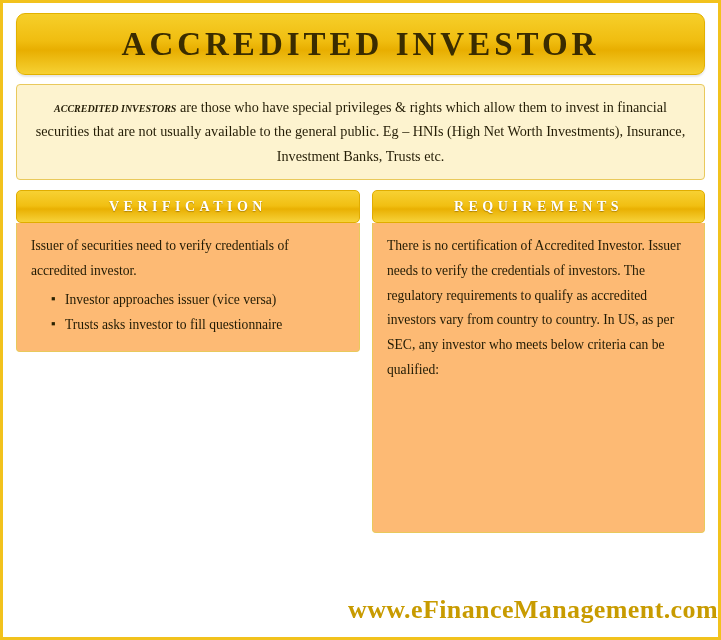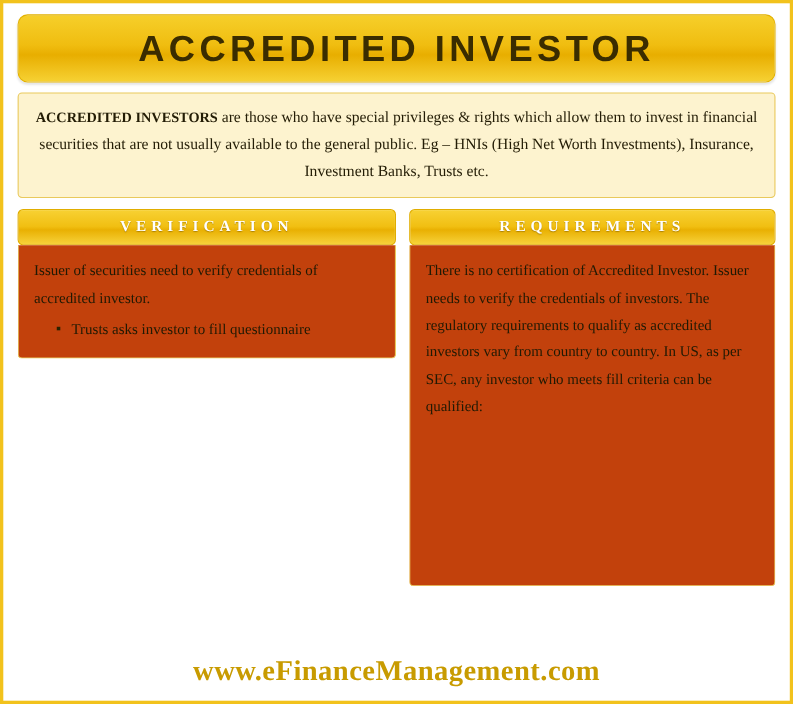--- a/index.html
+++ b/index.html
@@ -31,36 +31,37 @@
     display: flex;
     align-items: center;
     justify-content: center;
     box-shadow: 0 2px 2px rgba(0,0,0,0.10);
   }
   .title-bar .title-text {
     font-size: 33px;
     font-weight: bold;
     letter-spacing: 4px;
     color: #3a2c00;
-    font-family: Liberation Sans, sans-serif;
+    font-family: Liberation Serif, serif;
   }
   
   .intro-box {
     margin: 9px 13px 0 13px;
     background: #fdf3cf;
     border: 1px solid #e9c95c;
     border-radius: 4px;
     padding: 10px 14px 11px 14px;
     font-size: 14.2px;
     line-height: 1.72;
     color: #231c05;
     text-align: center;
   }
   .intro-box b {
-    font-size: 13px;
+    font-size: 10px;
+    font-style: italic;
   }
   
   .columns {
     display: flex;
     gap: 12px;
     margin: 10px 13px 0 13px;
   }
   .col-left { width: 344px; }
   .col-right { flex: 1; }
 
@@ -79,21 +80,21 @@
     text-shadow: 0 1px 1px rgba(120,90,0,0.55);
   }
   .section-body {
     border: 1px solid #e9c95c;
     border-top: none;
     border-radius: 0 0 4px 4px;
     padding: 11px 14px 12px 14px;
     font-size: 13.6px;
     line-height: 1.82;
     color: #201a04;
-    background: #c2410c;
+    background: #fdba74;
   }
   .section-body p { margin: 0; }
   ul.bullets {
     margin: 4px 0 0 0;
     padding-left: 20px;
     list-style: none;
   }
   ul.bullets li {
     position: relative;
     padding-left: 14px;
@@ -128,21 +129,21 @@
     color: #1c1600;
     font-size: 12.5px;
   }
   .right-body { min-height: 286px; }
   
   .footer {
     position: absolute;
     left: 0;
     right: 0;
     bottom: 12px;
-    text-align: center;
+    text-align: right;
     font-size: 26px;
     font-weight: bold;
     letter-spacing: 0.4px;
     color: #c89b00;
     font-family: "Liberation Serif", serif;
   }
 </style>
 </head>
 <body>
 
@@ -158,37 +159,38 @@
 
   <div class="columns">
 
     <div class="col-left">
 
       <div>
         <div class="section-header">VERIFICATION</div>
         <div class="section-body">
           <p>Issuer of securities need to verify credentials of accredited investor.</p>
           <ul class="bullets">
+            <li>Investor approaches issuer (vice versa)</li>
             <li>Trusts asks investor to fill questionnaire</li>
           </ul>
         </div>
       </div>
 
       <div class="block-gap"></div>
 
       <div>
       </div>
 
     </div>
 
     <div class="col-right">
       <div>
         <div class="section-header">REQUIREMENTS</div>
         <div class="section-body right-body">
-          <p>There is no certification of Accredited Investor. Issuer needs to verify the credentials of investors. The regulatory requirements to qualify as accredited investors vary from country to country. In US, as per SEC, any investor who meets fill criteria can be qualified:</p>
+          <p>There is no certification of Accredited Investor. Issuer needs to verify the credentials of investors. The regulatory requirements to qualify as accredited investors vary from country to country. In US, as per SEC, any investor who meets below criteria can be qualified:</p>
         </div>
       </div>
     </div>
 
   </div>
 
   <div class="footer">www.eFinanceManagement.com</div>
 
 </div>
 

